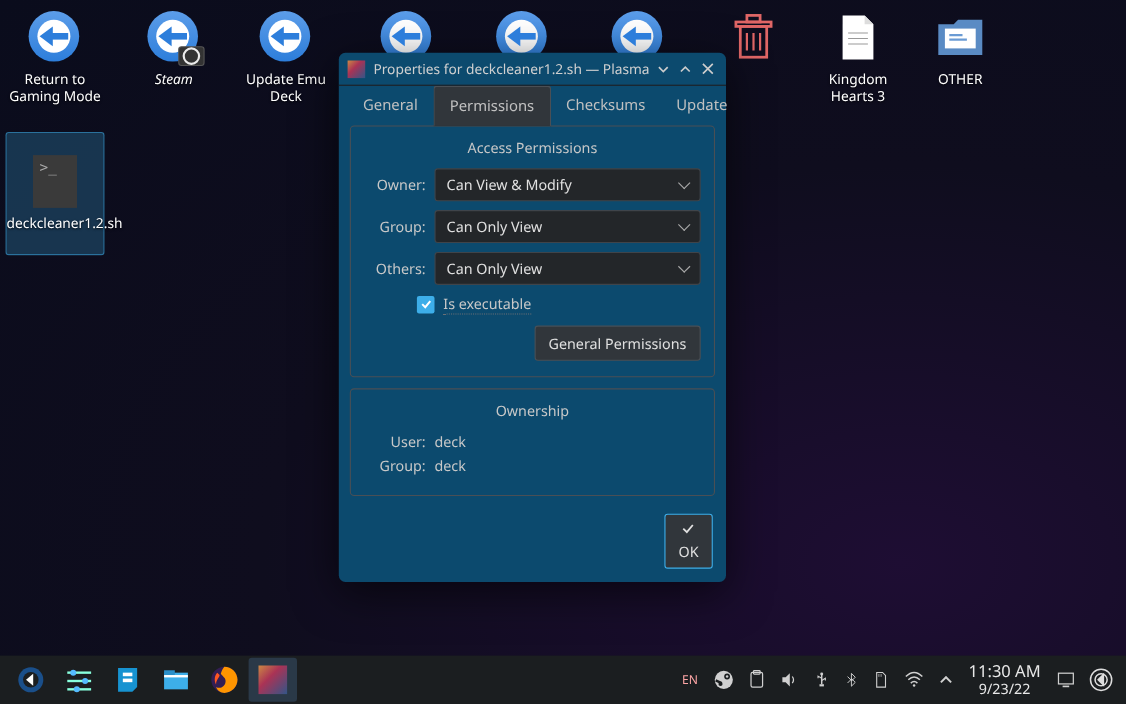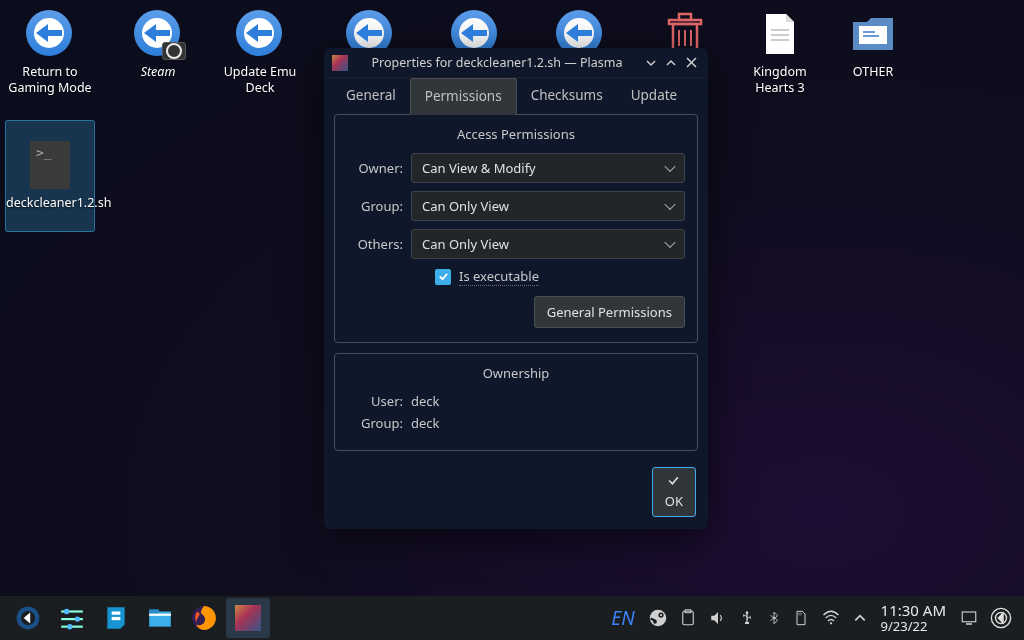--- a/index.html
+++ b/index.html
@@ -18,60 +18,60 @@
 .d-arrow .ring::after { content: ''; position: absolute; top: 8px; left: 8px; width: 30px; height: 30px; border-radius: 50%; background: #fff; }
 .d-arrow .arrow { position: absolute; top: 14px; left: 10px; width: 0; height: 0; border-top: 9px solid transparent; border-bottom: 9px solid transparent; border-right: 12px solid #2d7edb; z-index: 2; }
 .d-arrow .tail { position: absolute; top: 20px; left: 20px; width: 16px; height: 6px; background: #2d7edb; z-index: 2; }
 
 .steam-overlay { position: absolute; bottom: -2px; right: -4px; width: 24px; height: 18px; background: #333; border: 1px solid #555; border-radius: 3px; display:flex; align-items:center; justify-content:center; }
 .steam-overlay::after { content:''; width:12px; height:12px; border:2px solid #fff; border-radius:50%; opacity:0.9;}
 .term-file { width: 40px; height: 48px; background: #3a3a3a; position: relative; margin: 0 auto; }
 .term-file::before { content: '>_'; position: absolute; top: 4px; left: 6px; color: #aaa; font-family: monospace; font-size: 13px; }
 
 
-.dialog { position: absolute; left: 324px; top: 48px; width: 384px; background: #0f172a; border-radius: 6px; box-shadow: 0 10px 40px rgba(0,0,0,0.6); }
+.dialog { position: absolute; left: 308px; top: 48px; width: 352px; background: #0c4a6e; border-radius: 6px; box-shadow: 0 10px 40px rgba(0,0,0,0.6); }
 .titlebar { height: 30px; display: flex; align-items: center; padding: 0 8px; font-size: 12.5px; color: #d0d0d0; border-bottom: 1px solid #1e2023; }
 .titlebar .title-icon { width: 16px; height: 16px; margin-right: 6px; background: linear-gradient(135deg, #c84 0%, #a35 40%, #358 100%); }
 .titlebar .title-text { flex: 1; text-align: center; }
 .titlebar .winbtn { width: 18px; height: 18px; display: flex; align-items: center; justify-content: center; color: #ccc; cursor: pointer; margin-left: 2px; }
 
 .tabs { display: flex; padding: 0 8px; font-size: 13.5px; }
 .tab { padding: 8px 14px; color: #c0c0c0; cursor: pointer; border-bottom: 2px solid transparent; }
 .tab.active { background: #31363b; border: 1px solid #4a4f55; border-bottom: 1px solid #31363b; border-radius: 3px 3px 0 0; margin-bottom: -1px; }
 
 .pane { margin: 0 10px 10px 10px; border: 1px solid #4a4f55; border-radius: 4px; padding: 10px 12px 14px; }
 .pane-title { text-align: center; font-size: 13px; color: #c8c8c8; margin-bottom: 10px; }
 .form-row { display: flex; align-items: center; margin-bottom: 8px; justify-content: space-between; }
 .form-row label { width: 56px; text-align: right; margin-right: 8px; font-size: 13px; color: #c8c8c8; }
 .combo { flex: 1; height: 30px; background: #232629; border: 1px solid #3f444a; border-radius: 3px; display: flex; align-items: center; padding: 0 10px; font-size: 13px; color: #e0e0e0; position: relative; cursor: pointer; }
 .combo .chev { position: absolute; right: 10px; top: 50%; width: 8px; height: 8px; border-right: 1.5px solid #aaa; border-bottom: 1.5px solid #aaa; transform: translateY(-70%) rotate(45deg); }
 
-.check-row { display: flex; align-items: center; margin-left: 88px; margin-bottom: 10px; text-align: right; }
+.check-row { display: flex; align-items: center; margin-left: 48px; margin-bottom: 10px; text-align: right; }
 .checkbox { width: 16px; height: 16px; background: #3daee9; border-radius: 2px; margin-right: 8px; display: flex; align-items: center; justify-content: center; cursor: pointer; }
 .checkbox svg { width: 11px; height: 11px; }
 .check-label { font-size: 13px; color: #c8c8c8; border-bottom: 1px dotted #6a6f75; }
 
 .btn { padding: 6px 12px; background: #31363b; border: 1px solid #4a4f55; border-radius: 3px; font-size: 13px; color: #e0e0e0; cursor: pointer; display: inline-flex; align-items: center; gap: 5px; }
 .btn.primary { border-color: #3daee9; flex-direction: column; }
 .adv-row { text-align: right; }
 
 .own-row { display: flex; margin-bottom: 4px; font-size: 13px; color: #c8c8c8; }
 .own-row .olabel { width: 56px; text-align: right; margin-right: 8px; }
 
 .dialog-buttons { display: flex; justify-content: flex-end; gap: 8px; padding: 6px 12px 12px; }
 
 
 .taskbar { position: absolute; bottom: 0; left: 0; right: 0; height: 44px; background: #1b1e20; display: flex; align-items: center; padding: 0 6px; }
 .taskbar .task-item { width: 44px; height: 40px; display: flex; align-items: center; justify-content: center; cursor: pointer; border-radius: 3px; }
 .taskbar .task-item.active { background: #2a3948; }
 .taskbar .spacer { flex: 1; }
 .taskbar .tray-item { padding: 0 6px; color: #d0d0d0; display: flex; align-items: center; cursor: pointer; height: 40px; }
-.taskbar .clock { color: #e8e8e8; font-size: 13px; text-align: left; line-height: 1.2; padding: 0 8px; }
+.taskbar .clock { color: #e8e8e8; font-size: 13px; text-align: center; line-height: 1.2; padding: 0 8px; }
 .taskbar .clock .time { font-size: 15px; }
-.lang { font-size: 19px; color: #3b82f6; padding: 0 8px; cursor: pointer; font-style: italic; }
+.lang { font-size: 11px; color: #fca5a5; padding: 0 8px; cursor: pointer; }
 </style>
 </head>
 <body>
 
 <div class="desktop" id="desktop">
     <div class="desktop-icon" style="left: 5px; top: 10px;">
       <div class="icon-graphic">
         <div class="d-arrow">
           <div class="ring"></div>
           <div class="arrow"></div>

